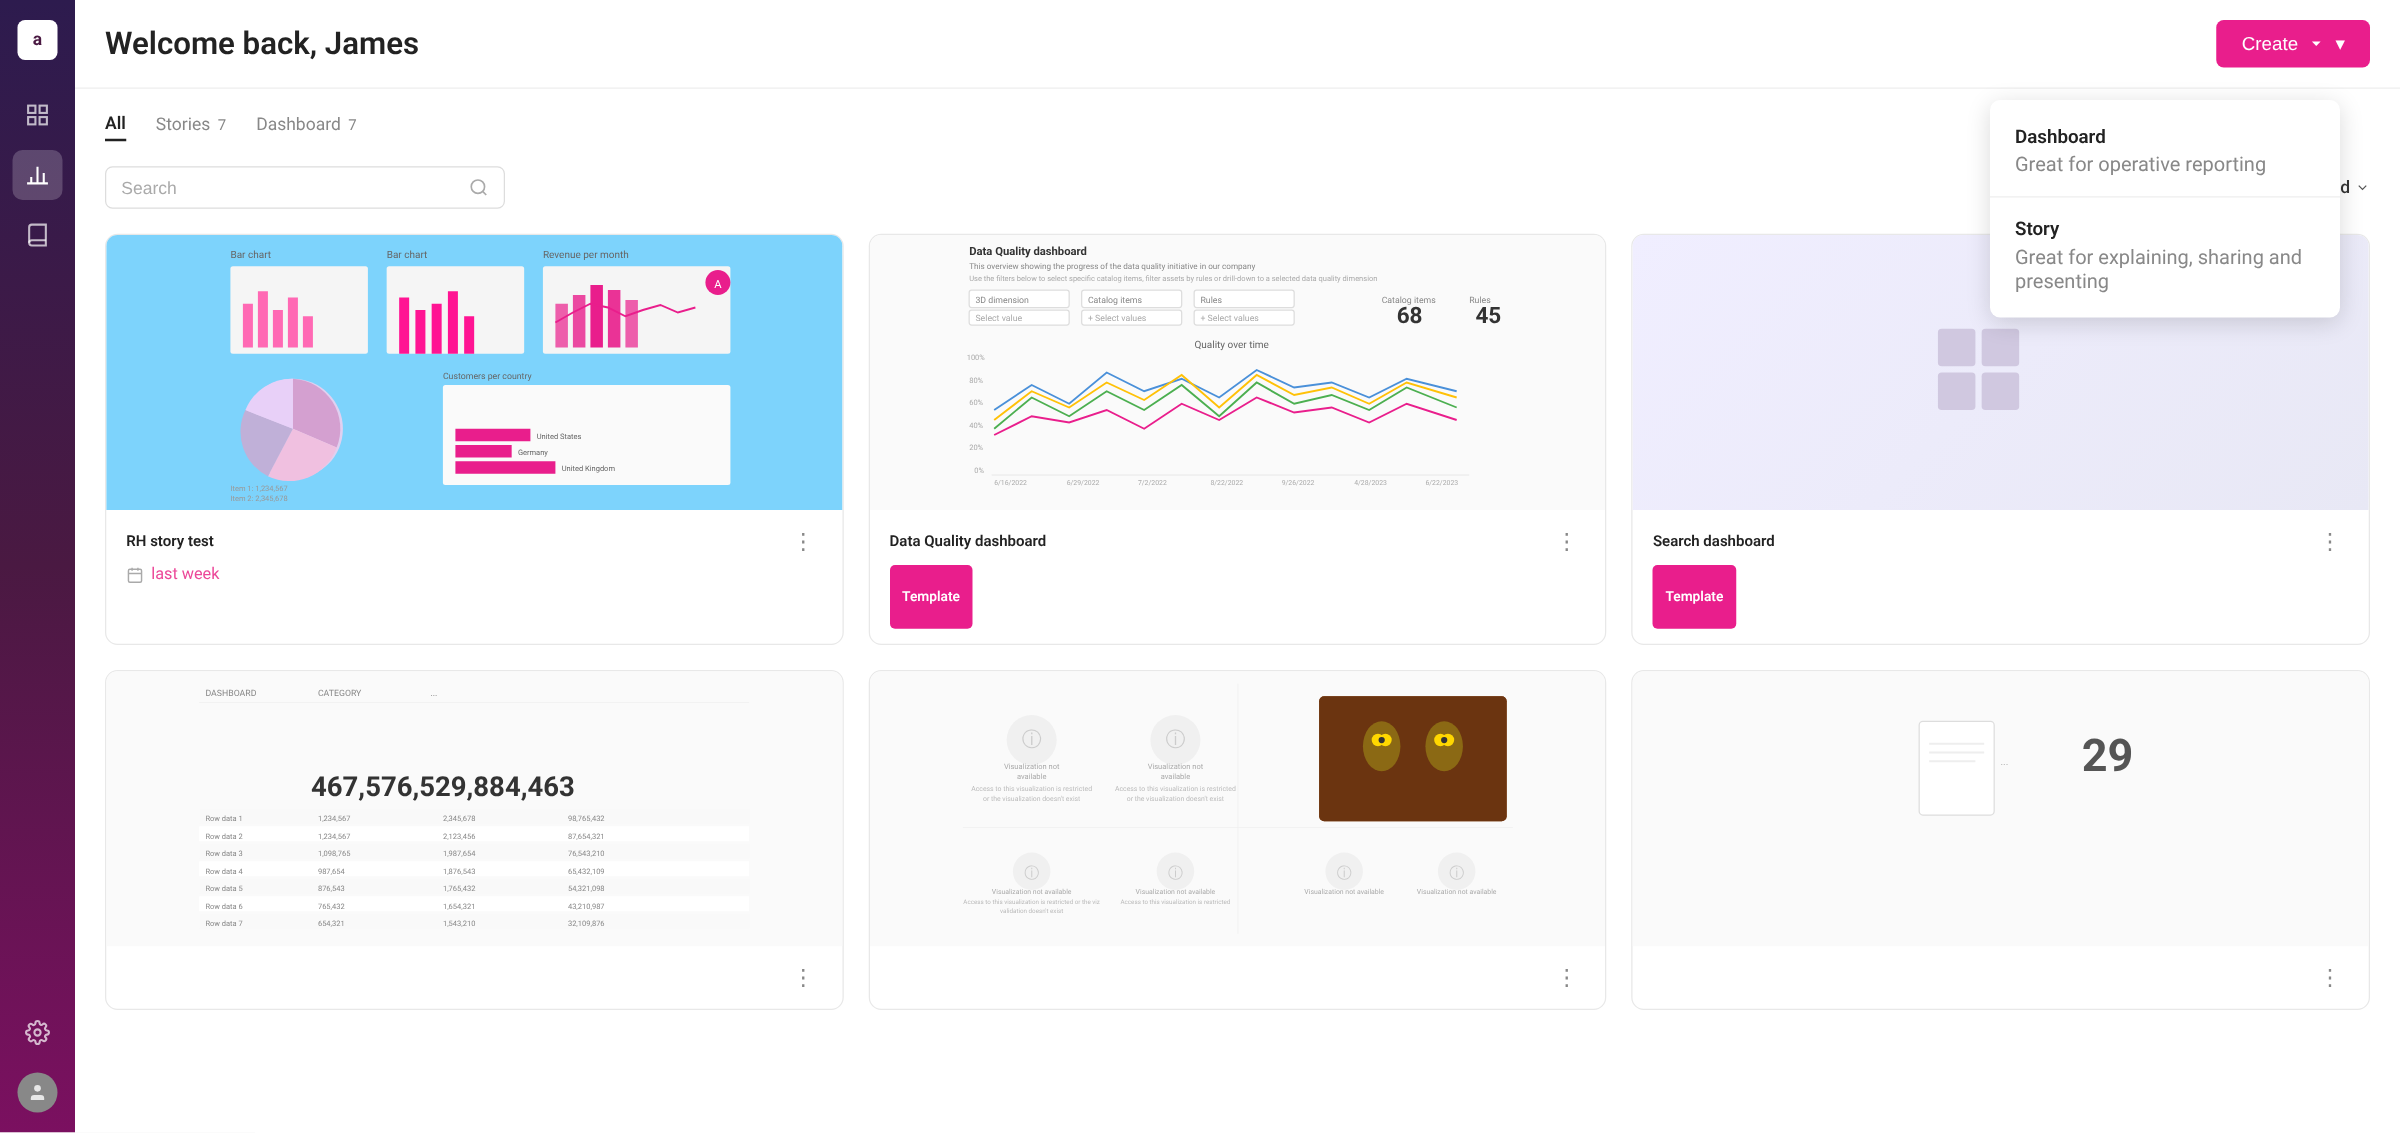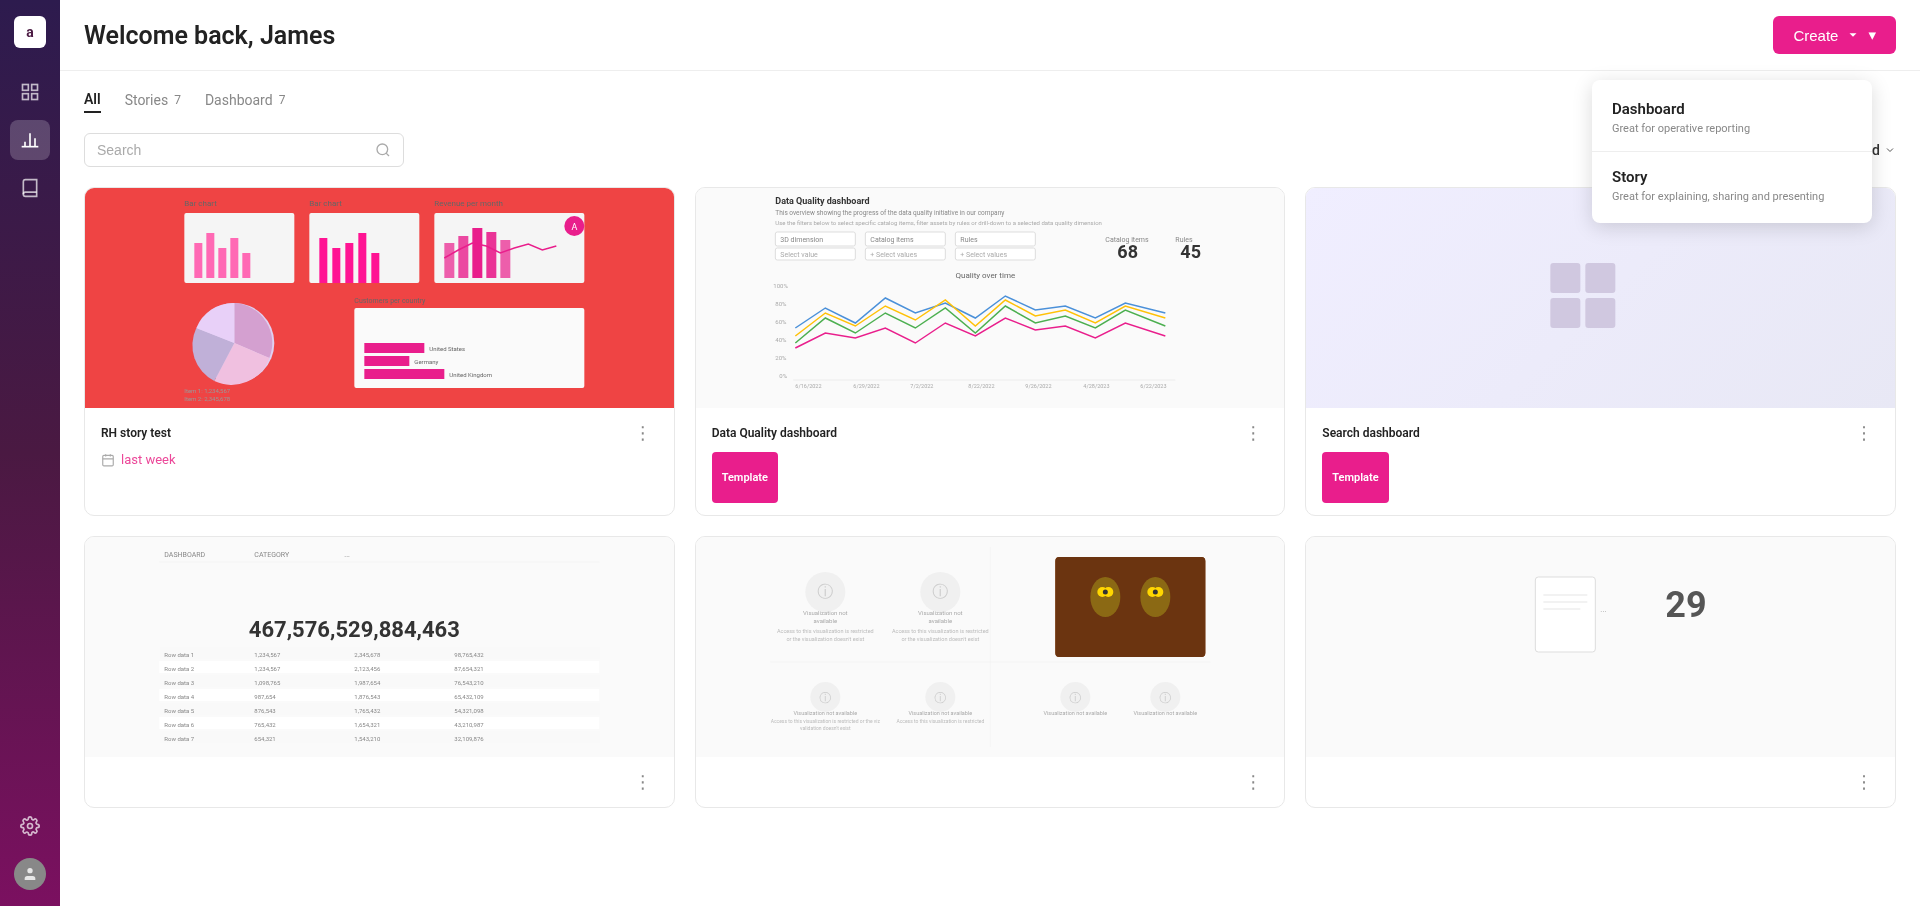--- a/index.html
+++ b/index.html
@@ -123,21 +123,21 @@
       padding: 12px 20px;
       cursor: pointer;
     }
     .dropdown-item-title {
       font-size: 15px;
       font-weight: 600;
       color: #222;
       margin-bottom: 4px;
     }
     .dropdown-item-desc {
-      font-size: 11px;
+      font-size: 16px;
       color: #888;
     }
     .dropdown-divider {
       height: 1px;
       background: #eee;
       margin: 4px 0;
     }
 
     
     .content {
@@ -283,21 +283,21 @@
 
     
     .sales-preview {
       background: linear-gradient(135deg, #f0eeff 0%, #e8e8f5 100%);
       display: flex;
       align-items: center;
       justify-content: center;
     }
 
     
-    .rh-preview { background: #ef4444; }
+    .rh-preview { background: #7dd3fc; }
     .dq-preview { background: #fafafa; }
 
     
     .content::-webkit-scrollbar { width: 6px; }
     .content::-webkit-scrollbar-track { background: #f1f1f1; }
     .content::-webkit-scrollbar-thumb { background: #ccc; border-radius: 3px; }
   </style>
 </head>
 <body>
 

